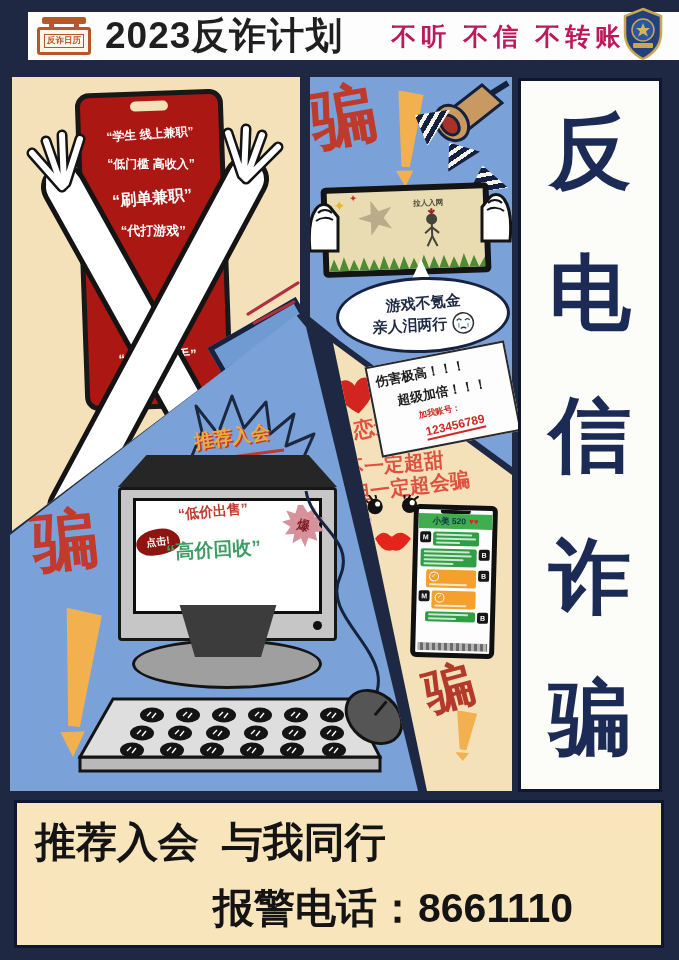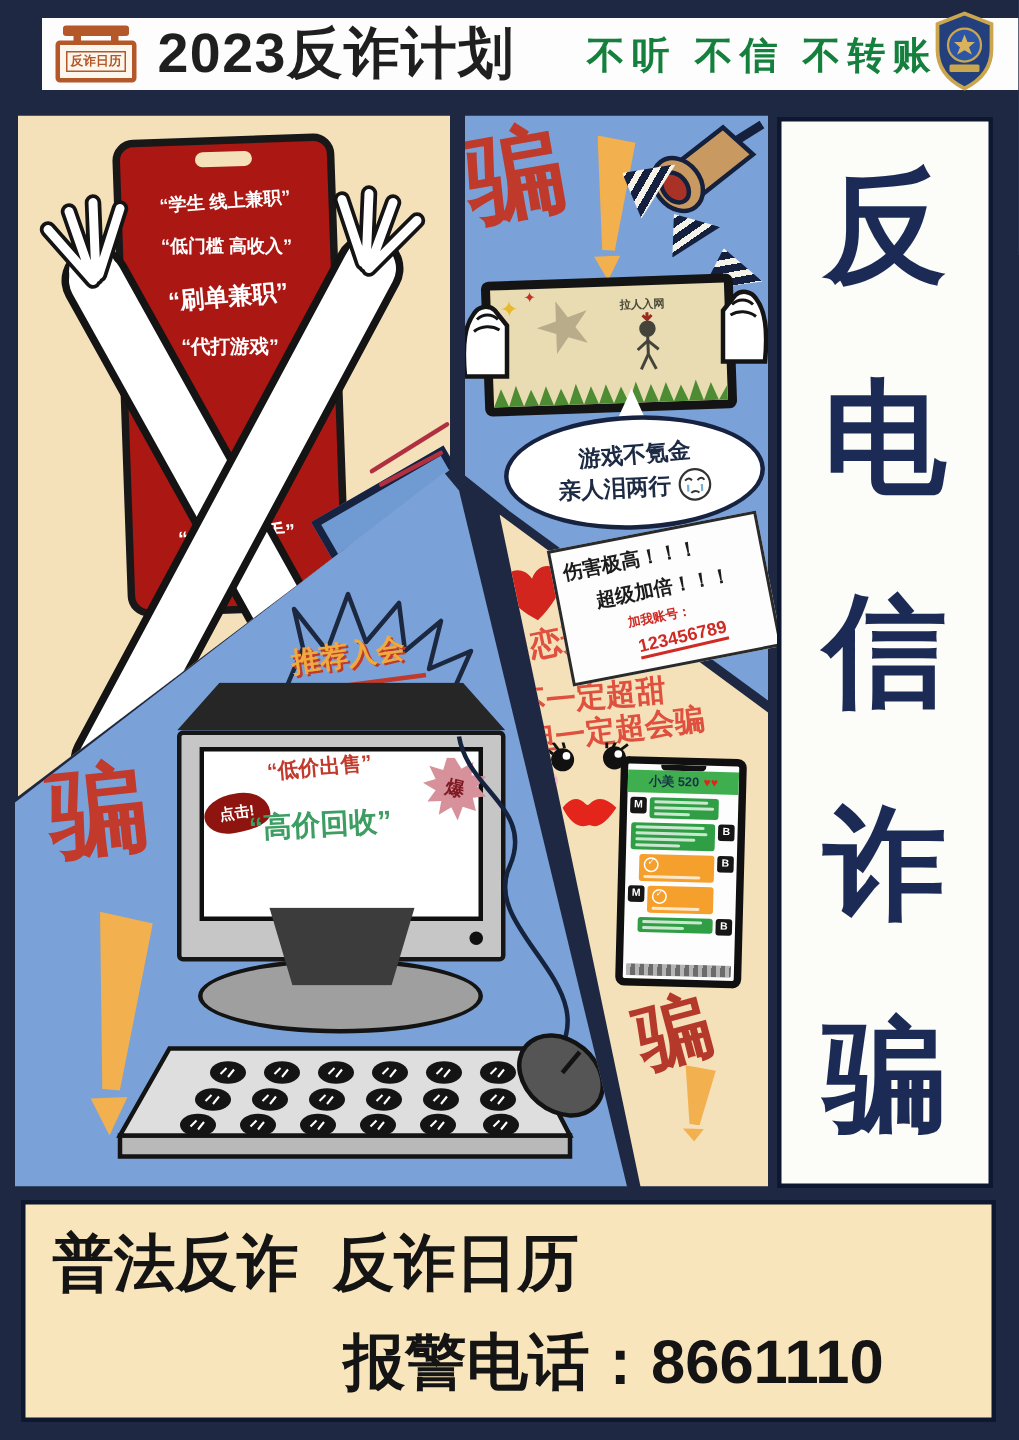--- a/index.html
+++ b/index.html
@@ -10,21 +10,21 @@
     font-family:"Liberation Sans", sans-serif;
   }
   
   #header { left:28px; top:12px; width:678px; height:48px; background:#fdfdfd; display:flex; align-items:center; }
   .cal { width:54px; height:38px; margin:0 14px 0 9px; position:relative; flex:0 0 auto; }
   .cal-top { position:absolute; top:0; left:5px; right:5px; height:7px; background:#b4582a; border-radius:2px; }
   .cal-post { position:absolute; top:2px; width:5px; height:11px; background:#b4582a; }
   .cal-body { position:absolute; top:10px; left:0; right:0; bottom:0; border:3px solid #b4582a; border-radius:3px; background:#fdf6ec; display:flex; align-items:center; justify-content:center; }
   .cal-label { font-size:8.5px; color:#b4582a; border:1px solid #b4582a; padding:0 2px; font-weight:bold; white-space:nowrap; }
   .h-title { font-size:37px; font-weight:900; color:#1f1f1f; letter-spacing:1px; white-space:nowrap; }
-  .h-slogan { margin-left:48px; font-size:25px; font-weight:800; color:#15803d; letter-spacing:5px; white-space:pre; }
+  .h-slogan { margin-left:48px; font-size:25px; font-weight:800; color:#be185d; letter-spacing:5px; white-space:pre; }
   #badge { left:621px; top:7px; width:44px; height:54px; }
   
   #vstrip { left:518px; top:78px; width:144px; height:714px; background:#fcfcf9; border:3px solid #0d1830; box-sizing:border-box;
     display:flex; flex-direction:column; align-items:center; justify-content:space-around; }
   .vchar { font-size:82px; font-weight:900; color:#1c2b55; line-height:1; }
   
   #art { left:10px; top:75px; width:502px; height:718px; }
   .panel { position:absolute; inset:0; }
   #p-parttime { background:#f4e1ba; clip-path:polygon(2px 2px,290px 2px,290px 238px,2px 456px); }
   #p-game     { background:#7aa2d8; clip-path:polygon(300px 2px,502px 2px,502px 392px,330px 266px,300px 242px); }
@@ -99,21 +99,21 @@
   .scr-box span { font-size:13px; font-weight:900; color:#c23a2c; transform:rotate(-1deg); white-space:nowrap; }
   .burst-wrap { position:absolute; left:170px; top:315px; width:140px; height:85px; }
   .burst-text { position:absolute; left:14px; top:34px; font-size:19px; font-weight:900; color:#f0a93f; text-shadow:1.5px 1.5px 0 #c0392b; transform:rotate(-8deg); white-space:nowrap; }
   .speed { position:absolute; width:62px; height:3px; background:#b03040; border-radius:2px; }
   .kbd { position:absolute; left:58px; top:620px; }
   .mouse { position:absolute; left:332px; top:617px; width:58px; height:44px; background:#555; border:3px solid #131313; border-radius:50%; transform:rotate(40deg); }
   .mouse::after { content:""; position:absolute; left:47%; top:4%; width:3px; height:42%; background:#131313; }
   
   #footer { left:14px; top:800px; width:650px; height:148px; background:#f8e5bb; border:3px solid #0d1830; box-sizing:border-box; }
   .f1 { position:absolute; left:18px; top:12px; font-size:41px; font-weight:900; color:#141414; white-space:pre; }
-  .f2 { position:absolute; left:212px; top:78px; font-size:41px; font-weight:900; color:#141414; white-space:nowrap; }
+  .f2 { position:absolute; left:196px; top:78px; font-size:41px; font-weight:900; color:#141414; white-space:nowrap; }
   .overlay { position:absolute; inset:0; pointer-events:none; }
 </style>
 </head>
 <body>
 
 <div id="poster">
 
   <div id="header" class="abs">
     <div class="cal">
       <div class="cal-top"></div>
@@ -383,17 +383,17 @@
 
   <div id="vstrip" class="abs">
     <div class="vchar">反</div>
     <div class="vchar">电</div>
     <div class="vchar">信</div>
     <div class="vchar">诈</div>
     <div class="vchar">骗</div>
   </div>
 
   <div id="footer" class="abs">
-    <div class="f1">普法反诈  反诈日历</div>
+    <div class="f1">推荐入会  与我同行</div>
     <div class="f2">报警电话：8661110</div>
   </div>
 
 </div>
 
 </body></html>

